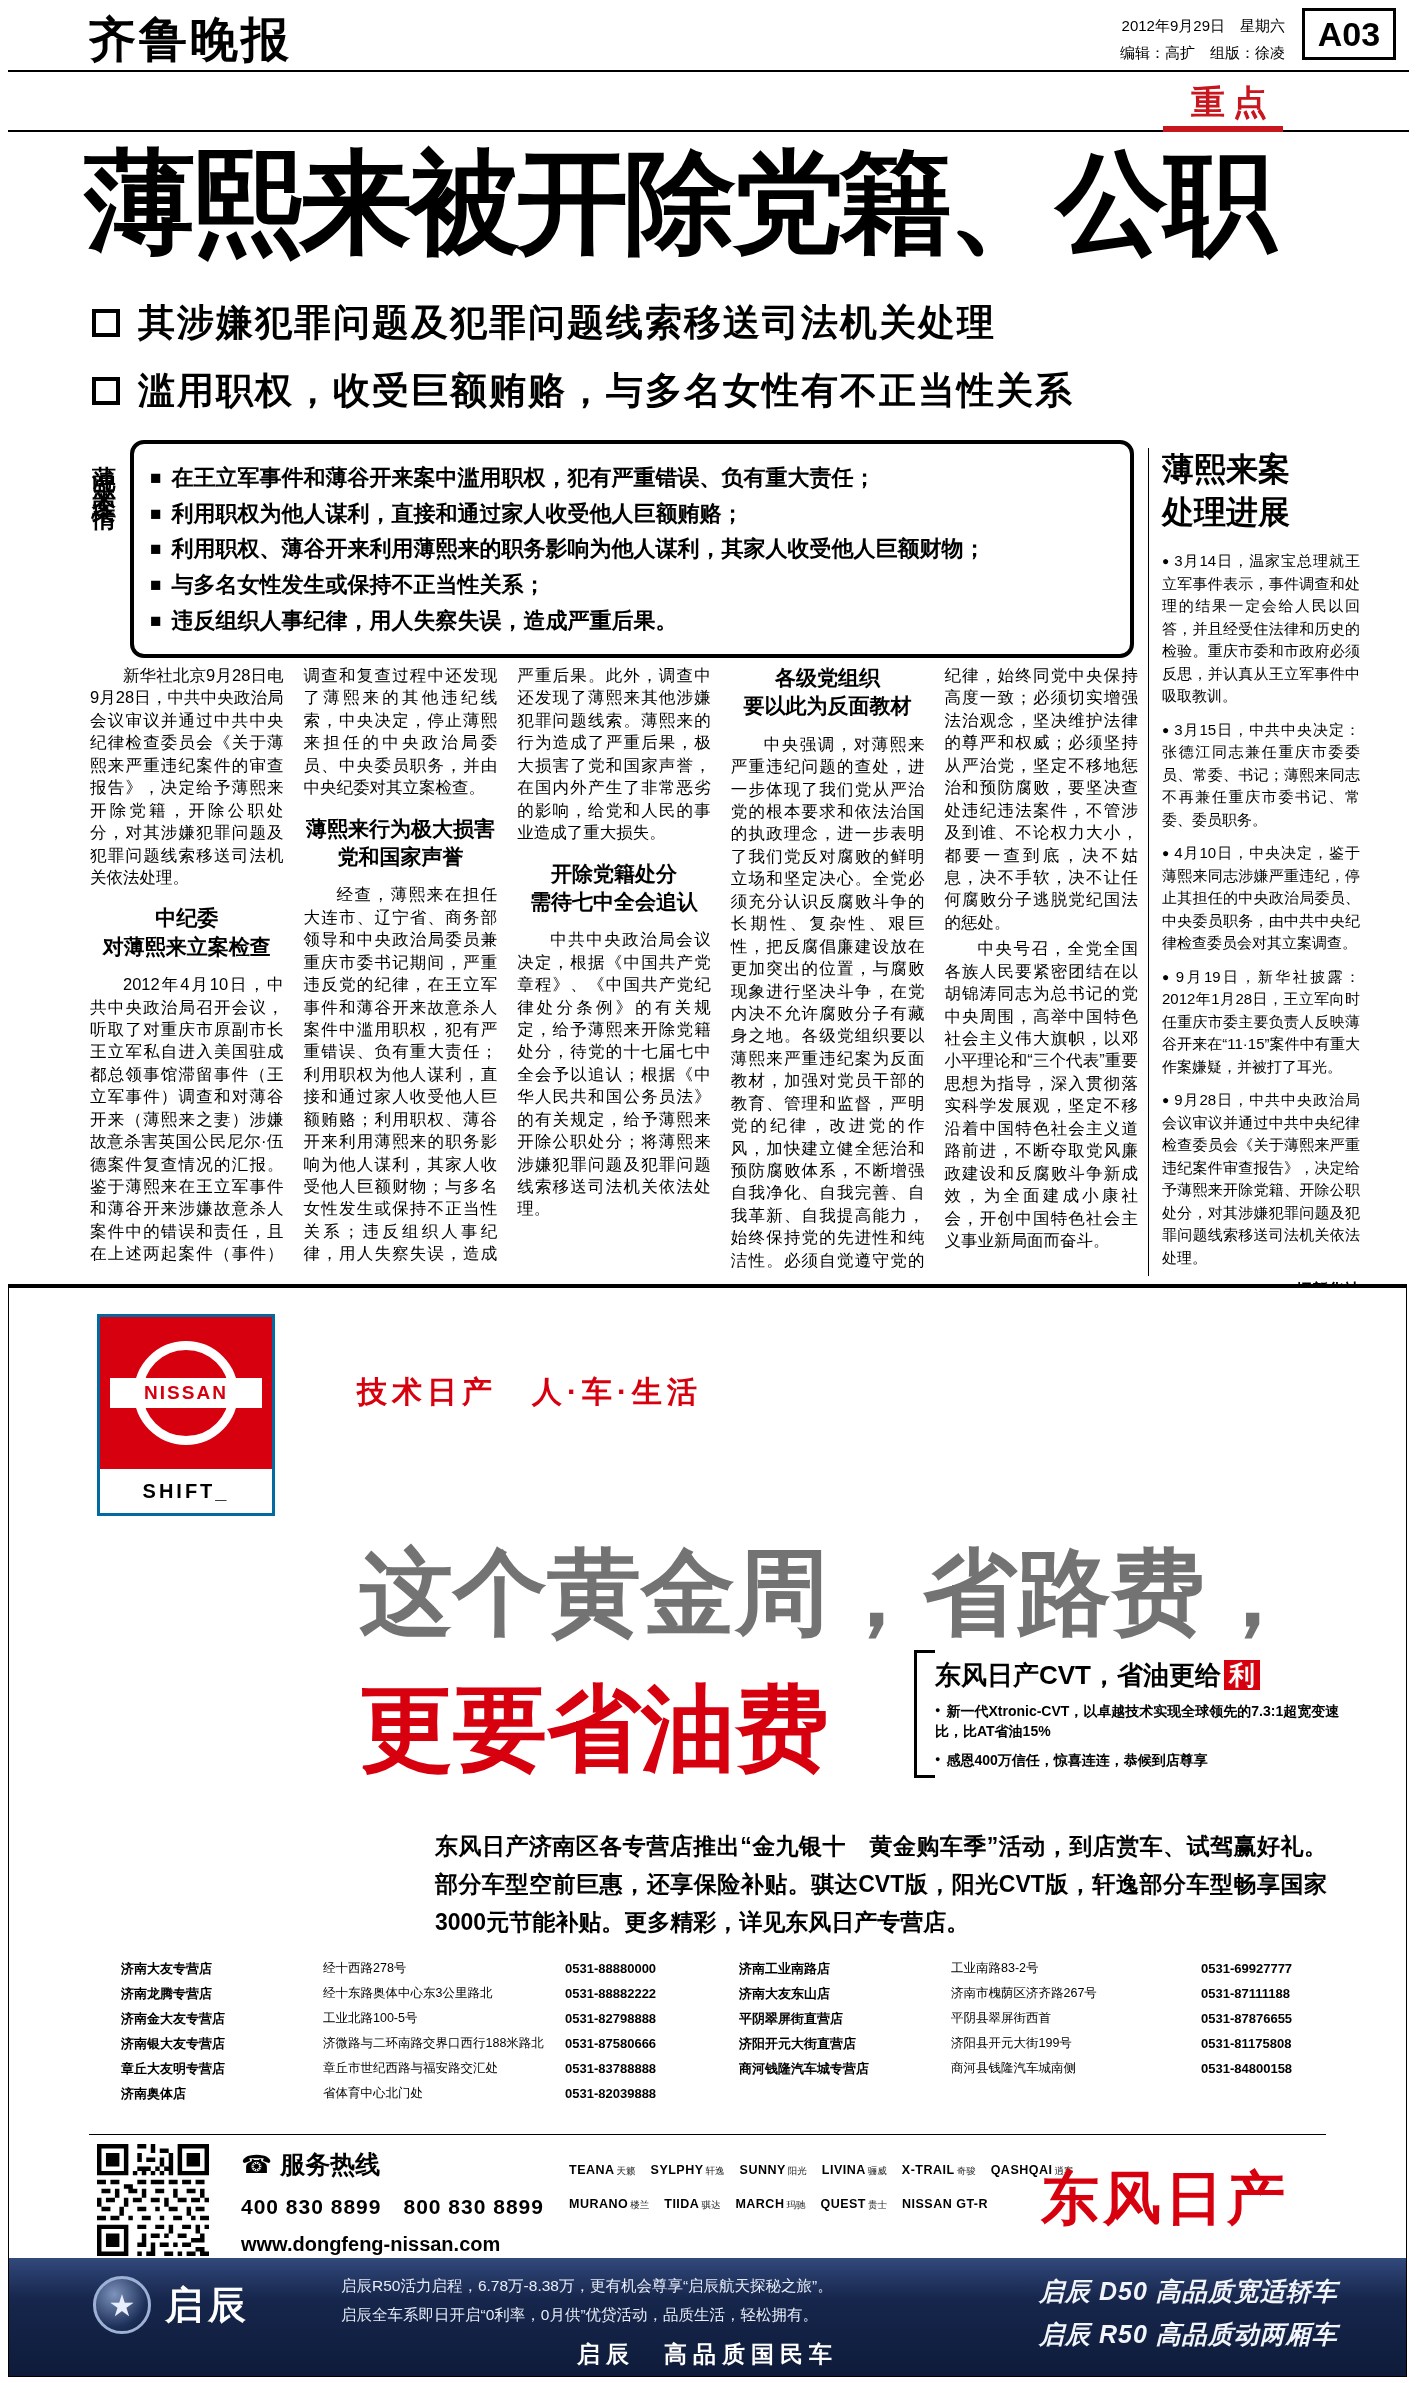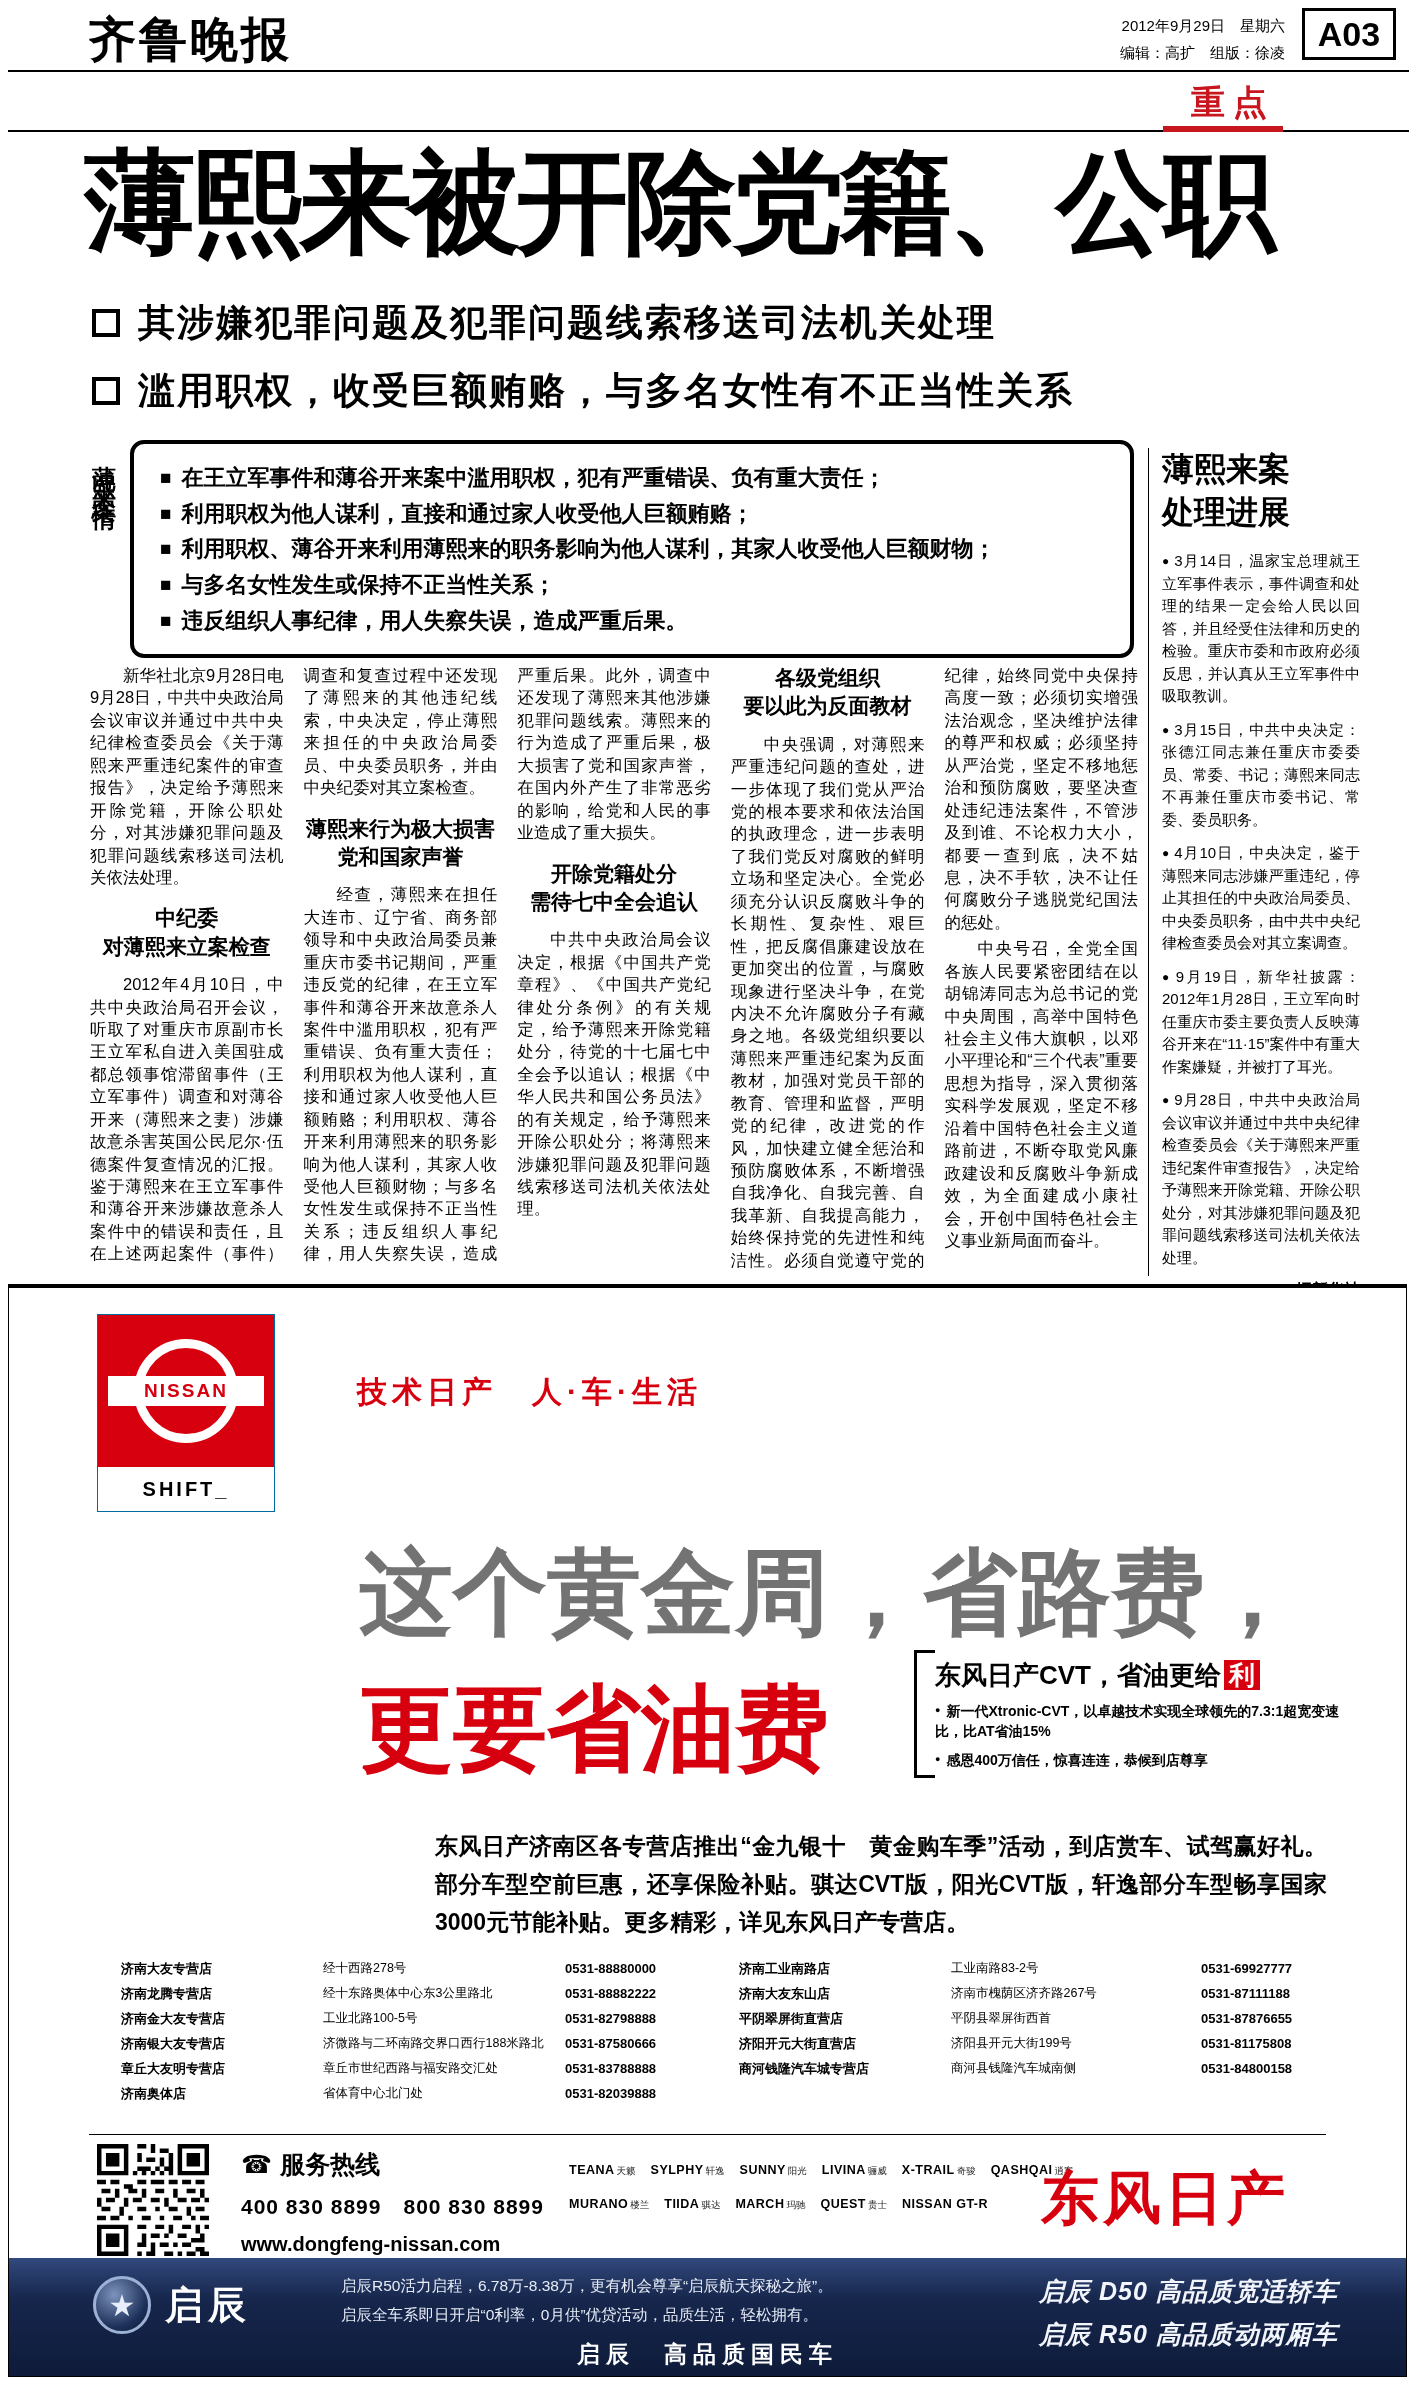--- a/index.html
+++ b/index.html
@@ -22,21 +22,21 @@
   .main-headline { position:absolute; left:84px; top:146px; width:1280px; font-size:112px; font-weight:900;
                    letter-spacing:-4px; line-height:1.02; white-space:nowrap; }
   .decks { position:absolute; left:92px; top:298px; }
   .deck { display:flex; align-items:center; font-size:37px; font-weight:700; letter-spacing:2px; margin-bottom:18px; }
   .deck-square { width:28px; height:28px; border:4px solid #000; margin-right:18px; flex:none; }
 
   
   .case-row { position:absolute; left:88px; top:440px; width:1046px; display:flex; }
   .case-label { writing-mode:vertical-rl; text-orientation:upright; font-size:24px; font-weight:900;
                 letter-spacing:10px; margin:6px 10px 0 0; height:200px; }
-  .case-card { flex:1; border:4px solid #000; border-radius:14px; padding:16px 26px; }
+  .case-card { flex:1; border:4px solid #000; border-radius:14px; padding:16px 16px; }
   .case-item { font-size:22px; font-weight:600; line-height:1.62; }
   .case-item::before { content:"■"; font-size:19px; margin-right:10px; vertical-align:1px; }
 
   
   .article { position:absolute; left:90px; top:664px; width:1048px; height:612px;
              column-count:5; column-gap:20px; column-fill:auto;
              font-size:16.5px; line-height:1.36; text-align:justify; overflow:hidden; }
   .art-p { text-indent:2em; margin-bottom:4px; }
   .art-h { font-weight:900; font-size:21px; text-align:center; line-height:1.35; margin:16px 0 12px; break-inside:avoid; }
   .v-rule { position:absolute; left:1148px; top:448px; width:1px; height:828px; background:#000; }
@@ -45,21 +45,21 @@
   .sidebar { position:absolute; left:1162px; top:448px; width:198px; }
   .sb-title { font-size:32px; font-weight:900; line-height:1.35; margin-bottom:16px; }
   .sb-item { font-size:15px; line-height:1.5; text-align:justify; margin-bottom:11px; }
   .sb-item::before { content:"●"; font-size:12px; margin-right:4px; vertical-align:1px; }
   .sb-credit { text-align:right; font-weight:700; font-size:16px; margin-top:4px; }
 
   
   .ad { position:absolute; left:8px; top:1284px; width:1399px; height:1093px;
         border:1px solid #000; border-top:4px solid #000; background:#fff; }
 
-  .nissan-block { position:absolute; left:88px; top:26px; width:178px; border:1px solid #0369a1; }
+  .nissan-block { position:absolute; left:88px; top:26px; width:178px; border:3px solid #0369a1; }
   .nissan-red { height:152px; background:#d7000f; position:relative; }
   .n-ring { position:absolute; left:50%; top:50%; width:104px; height:104px; margin:-52px 0 0 -52px;
             border:9px solid #fff; border-radius:50%; }
   .n-bar { position:absolute; left:10px; right:10px; top:50%; height:30px; margin-top:-15px; background:#fff;
            display:flex; align-items:center; justify-content:center; }
   .n-bar b { color:#d7000f; font-weight:900; font-size:19px; letter-spacing:2px; }
   .nissan-shift { height:44px; background:#fff; display:flex; align-items:center; justify-content:center;
                   font-weight:900; font-size:20px; letter-spacing:3px; }
 
   .ad-slogan { position:absolute; left:348px; top:84px; font-size:30px; font-weight:900;

